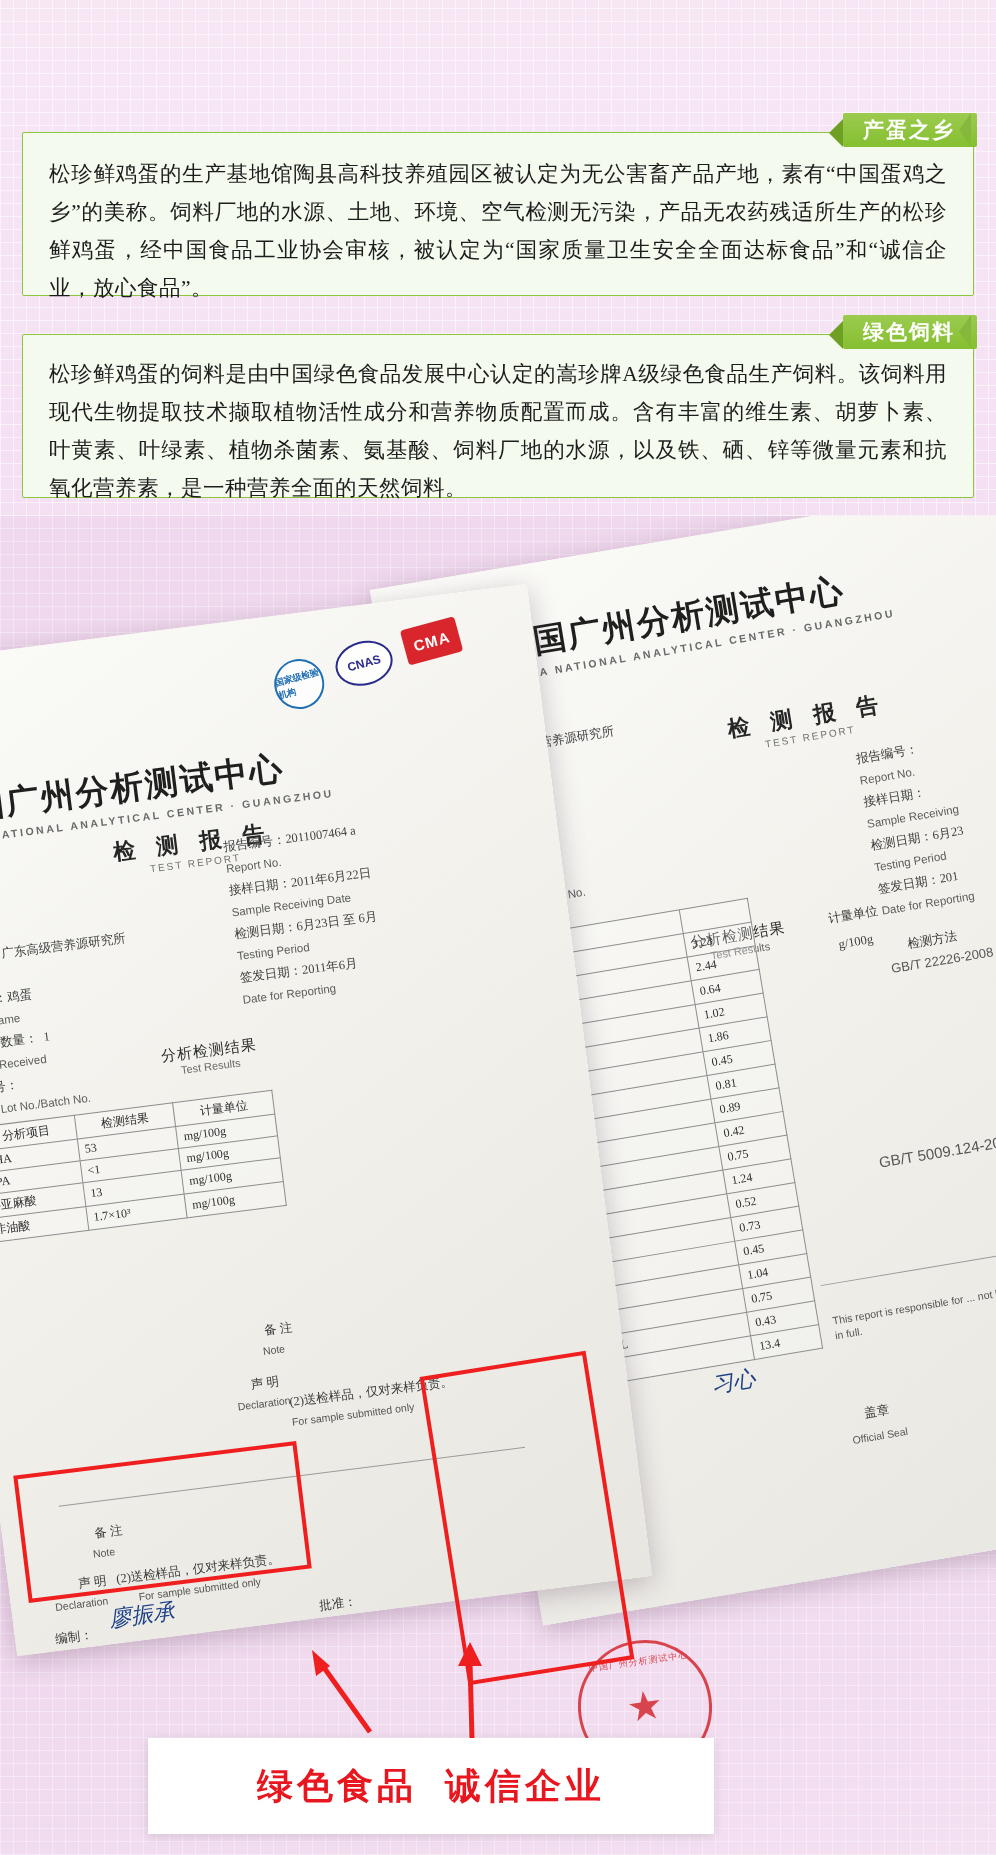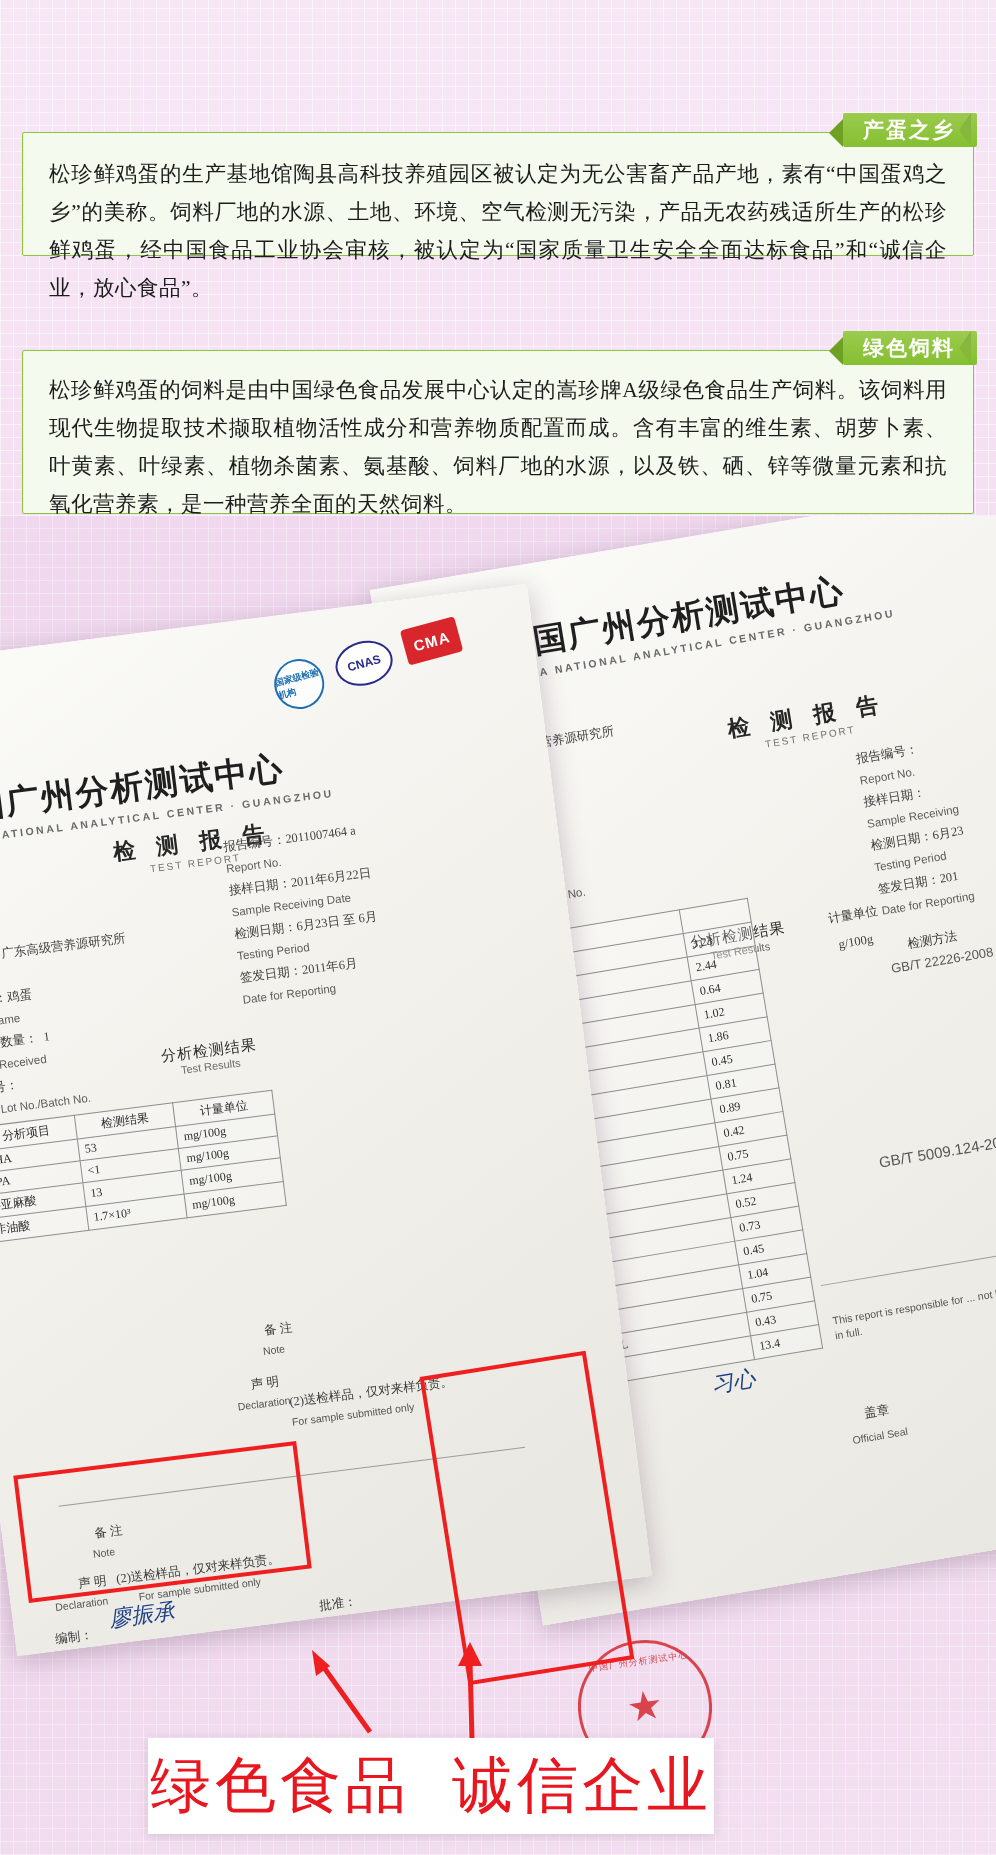--- a/index.html
+++ b/index.html
@@ -56,22 +56,22 @@
   
   .card {
     position: absolute;
     left: 22px;
     width: 952px;
     box-sizing: border-box;
     border: 1px solid #8cc63f;
     background: #f4fbee;
     border-radius: 2px;
   }
-  .card.one { top: 132px; height: 124px; }
-  .card.two { top: 350px; height: 164px; }
+  .card.one { top: 132px; height: 164px; }
+  .card.two { top: 334px; height: 164px; }
 
   .card-body {
     padding: 22px 26px 10px 26px;
     font-size: 21.5px;
     line-height: 38px;
     color: #1d1d1d;
     letter-spacing: 0.5px;
     text-align: justify;
   }
   .card.two .card-body { padding-top: 20px; }
@@ -373,22 +373,22 @@
     height: 96px;
     background: #ffffff;
     display: flex;
     align-items: center;
     justify-content: center;
     z-index: 9;
     box-shadow: 0 2px 10px rgba(0,0,0,0.12);
   }
   .overlay-label span {
     color: #e8171f;
-    font-size: 61px;
-    font-weight: normal;
+    font-size: 36px;
+    font-weight: bold;
     letter-spacing: 4px;
     white-space: pre;
     font-family: "Liberation Sans", "DejaVu Sans", sans-serif;
   }
 </style>
 </head>
 <body>
 
 <div class="page">
 

